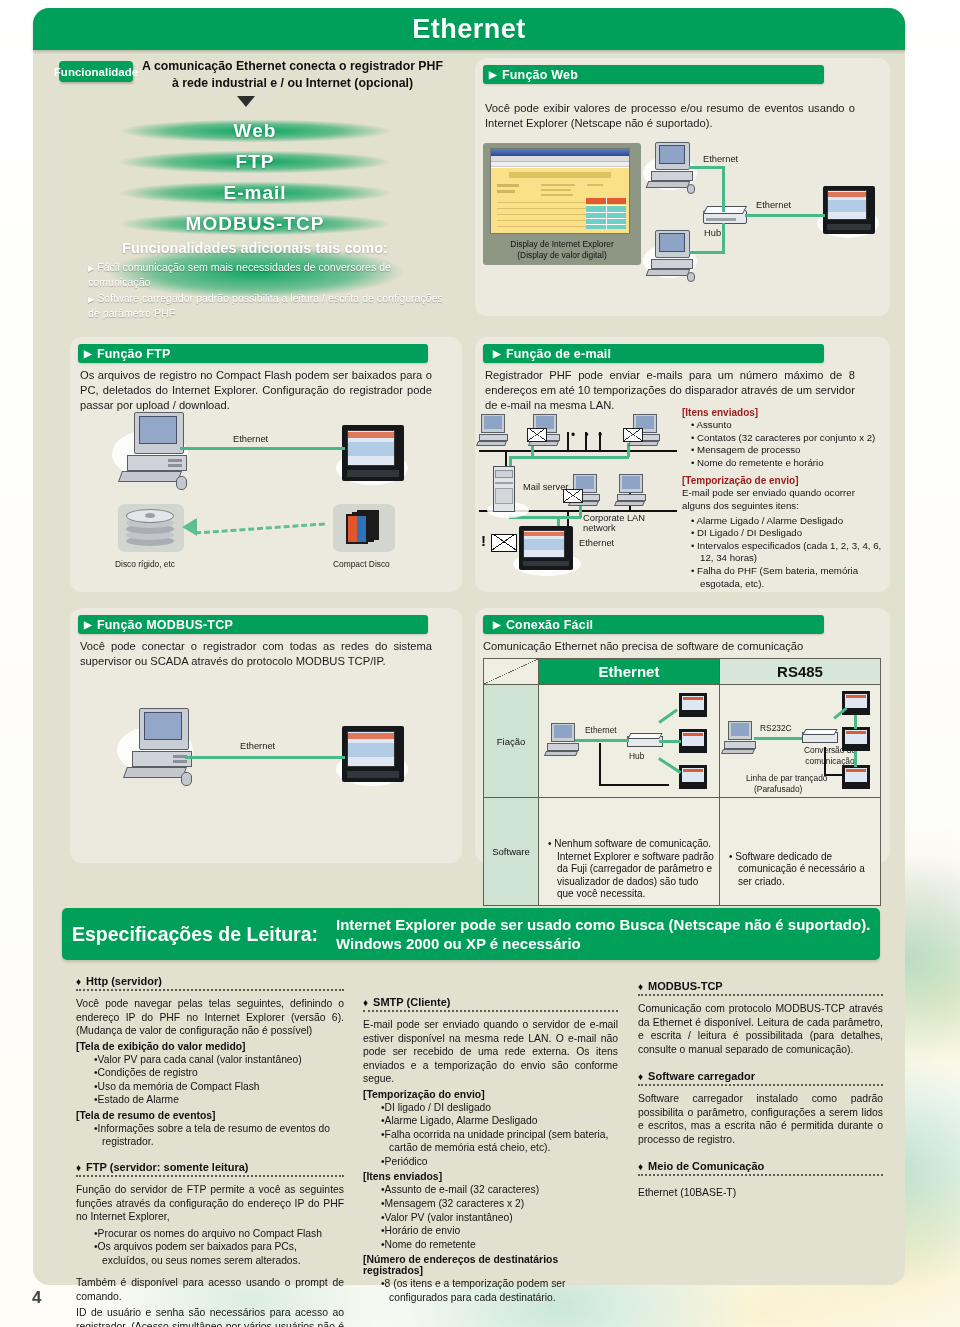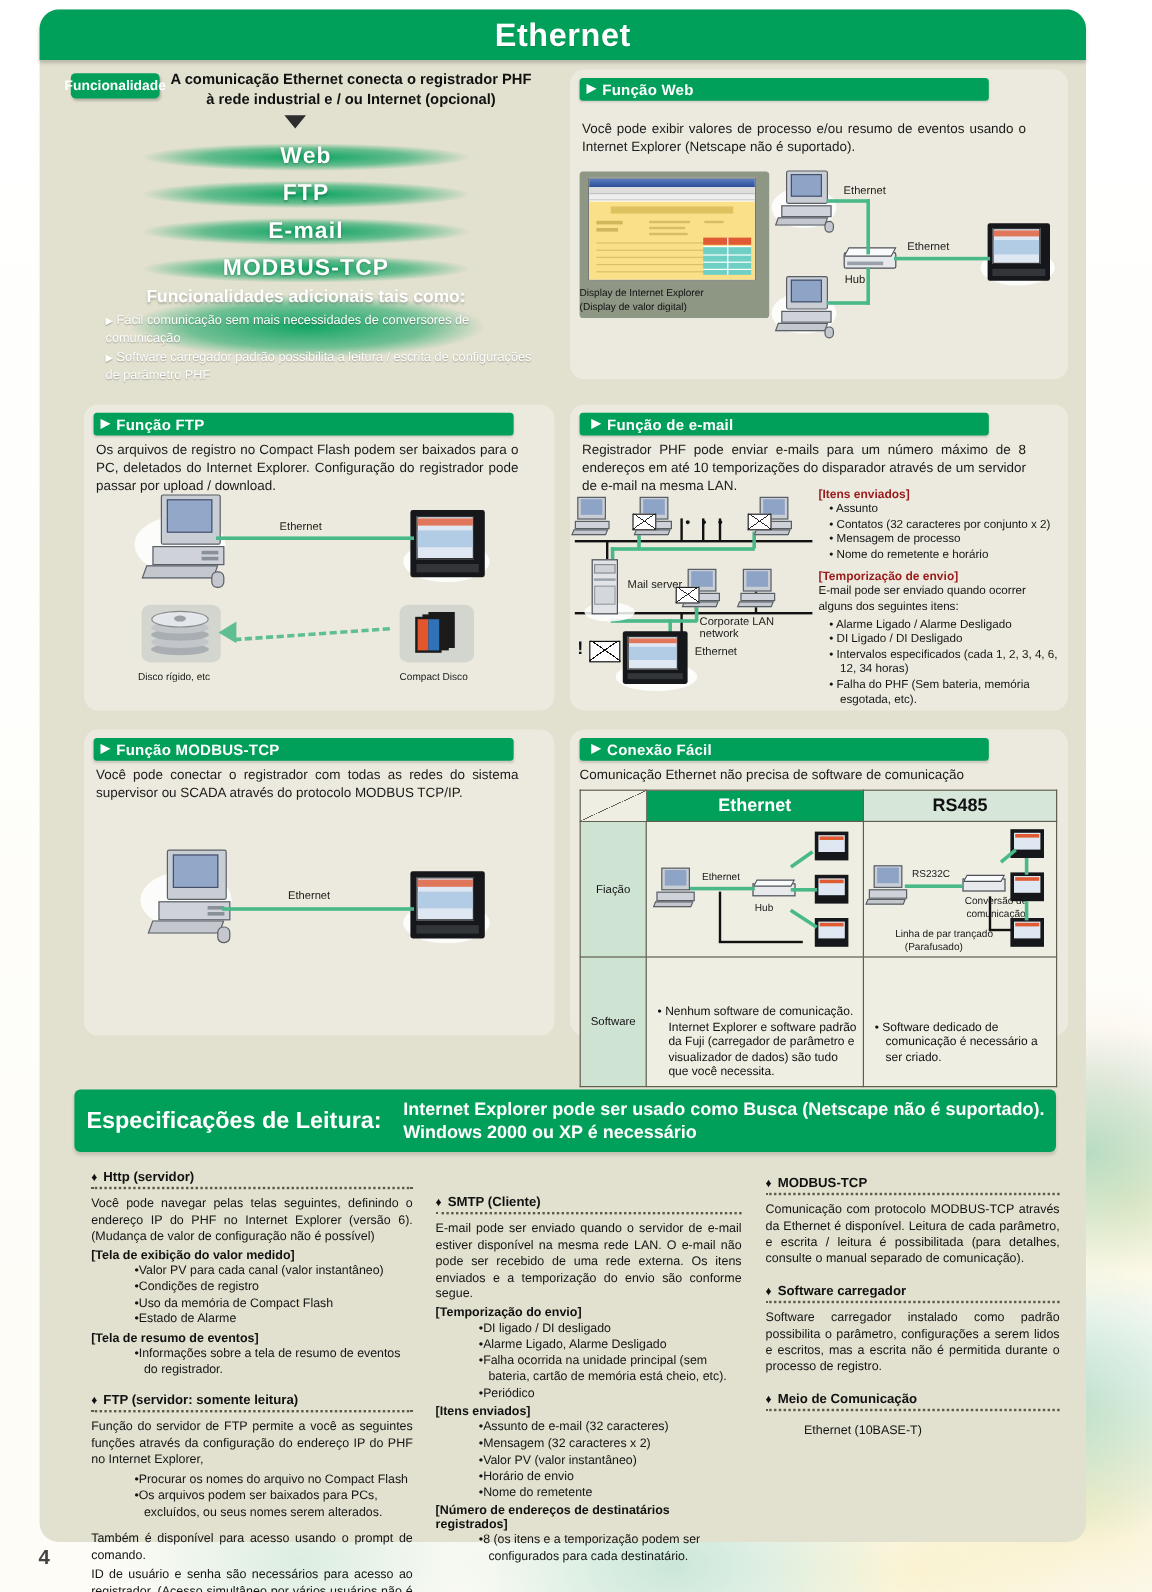--- a/index.html
+++ b/index.html
@@ -124,21 +124,21 @@
     font-size:11px; font-weight:bold; color:#111; margin:0 0 2px 0;
     display:flex; align-items:center;
   }
   .spec-h .dia{ margin-right:5px; font-size:10px; }
   .dotrule{
     border-bottom:2px dotted #5a5a4e; height:0; margin:2px 0 6px 0;
   }
   .spec-col p{ margin:0 0 3px 0; font-size:10.4px; line-height:1.3; color:#141414; text-align:justify; }
   .spec-col .strongline{ font-weight:bold; font-size:10.4px; margin:2px 0 1px 0; color:#111; }
   .spec-col ul{ margin:0 0 3px 0; padding:0 0 0 26px; }
-  .spec-col li{ list-style:none; font-size:10.3px; line-height:1.32; color:#141414; text-indent:-8px;margin-left:18px; }
+  .spec-col li{ list-style:none; font-size:10.3px; line-height:1.32; color:#141414; text-indent:-8px; }
   .spec-col li:before{ content:"\2022 "; }
 
   
   .cf-table{ position:absolute; border-collapse:collapse; }
   .cf-table td{ border:1px solid #5f5f52; padding:0; vertical-align:middle; }
   .cf-hdr-eth{ background:#00a05a; color:#fff; font-weight:bold; font-size:15px; text-align:center; }
   .cf-hdr-rs{ background:#d6e7d9; color:#111; font-weight:bold; font-size:15px; text-align:center; }
   .cf-rowlabel{ background:#cfe3d3; font-size:9.5px; text-align:center; color:#111; }
   .cf-cell{ background:#efeee3; }
   .cf-cell ul{ margin:4px 2px; padding:0 0 0 16px; }
@@ -215,21 +215,21 @@
           <div style="position:absolute;left:6px;top:52px;width:120px;height:1px;background:#b79a3c;opacity:.45;"></div>
           <div style="position:absolute;left:6px;top:58px;width:120px;height:1px;background:#b79a3c;opacity:.45;"></div>
           <div style="position:absolute;left:95px;top:30px;width:40px;height:6px;background:#e05a33;"></div>
           <div style="position:absolute;left:95px;top:37px;width:40px;height:24px;background:#6ecfc5;border-top:1px solid #fff;"></div>
           <div style="position:absolute;left:95px;top:44px;width:40px;height:1px;background:#fff;"></div>
           <div style="position:absolute;left:95px;top:50px;width:40px;height:1px;background:#fff;"></div>
           <div style="position:absolute;left:95px;top:56px;width:40px;height:1px;background:#fff;"></div>
           <div style="position:absolute;left:115px;top:30px;width:1px;height:31px;background:#fff;"></div>
         </div>
       </div>
-      <div style="position:absolute;left:0;top:96px;width:100%;font-size:8.4px;color:#111;line-height:1.25;">
+      <div style="position:absolute;left:0;top:96px;width:100%;text-align:center;font-size:8.4px;color:#111;line-height:1.25;">
         <div>Display de Internet Explorer</div>
         <div>(Display de valor digital)</div>
       </div>
     </div>
 
     <div class="art" style="left:172px;top:84px;">
       <div style="position:absolute;left:-4px;top:14px;width:54px;height:34px;background:#fff;border-radius:50%;opacity:.85;"></div>
       <div style="position:absolute;left:8px;top:0;width:35px;height:28px;background:#c9cdd4;border:1px solid #5a5f66;border-radius:2px;"></div>
       <div style="position:absolute;left:12px;top:3px;width:26px;height:19px;background:#8ea4c6;border:1px solid #47506b;"></div>
       <div style="position:absolute;left:4px;top:29px;width:42px;height:10px;background:#cfd3d9;border:1px solid #5a5f66;"></div>
@@ -654,16 +654,16 @@
         <span>Software carregador</span>
       </div>
     <div class="dotrule"></div>
     <p>Software carregador instalado como padrão possibilita o parâmetro, configurações a serem lidos e escritos, mas a escrita não é permitida durante o processo de registro.</p>
 
     <div class="spec-h" style="margin-top:14px;">
         <span class="dia">♦</span>
         <span>Meio de Comunicação</span>
       </div>
     <div class="dotrule"></div>
-    <p style="margin-top:10px;margin-left:32px;">Ethernet (10BASE-T)</p>
+    <p style="margin-top:10px;">Ethernet (10BASE-T)</p>
   </div>
 
 </div>
 
 </body></html>

